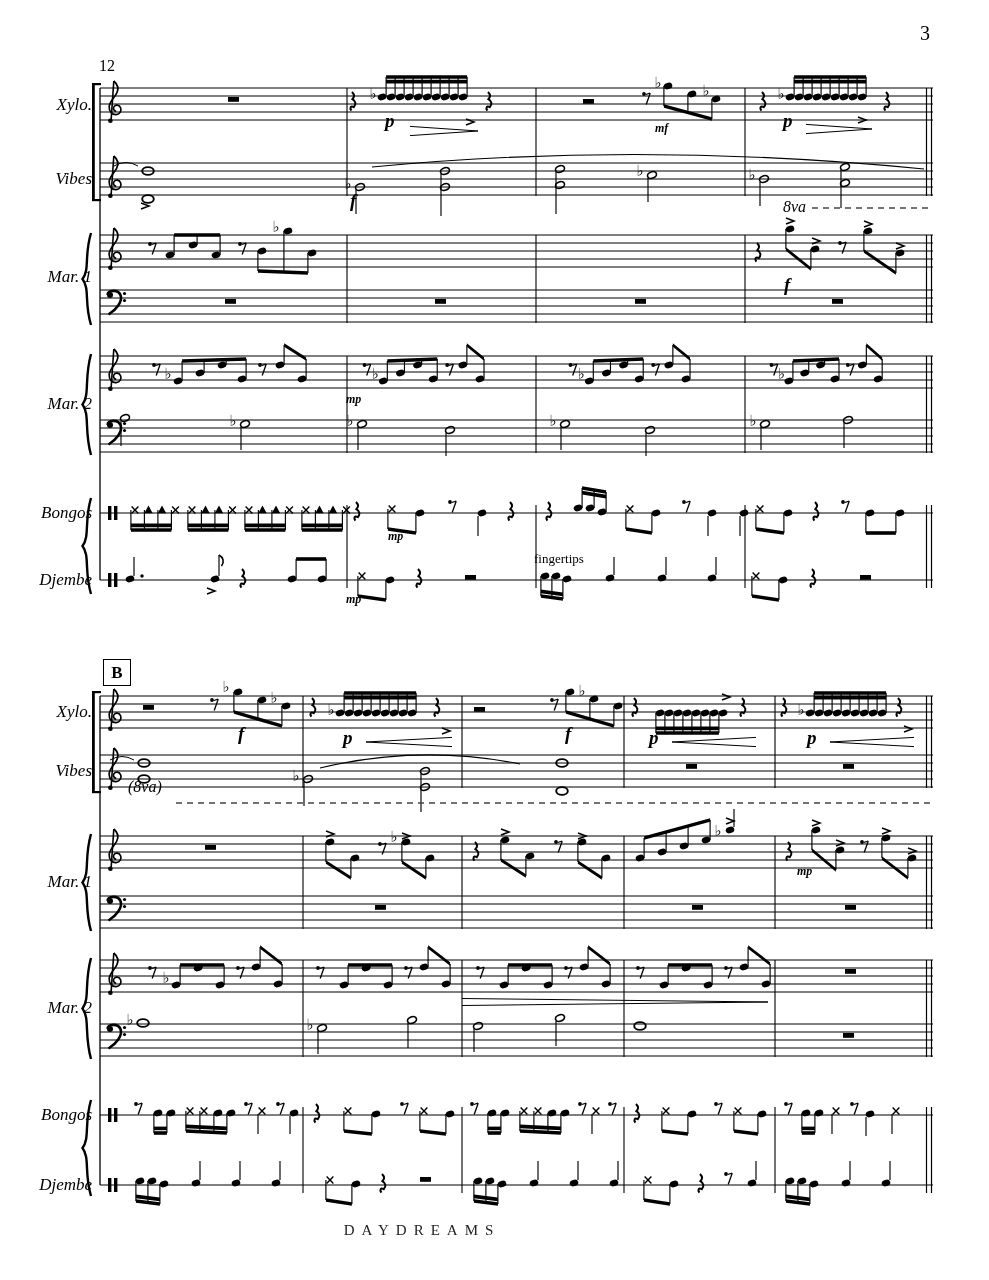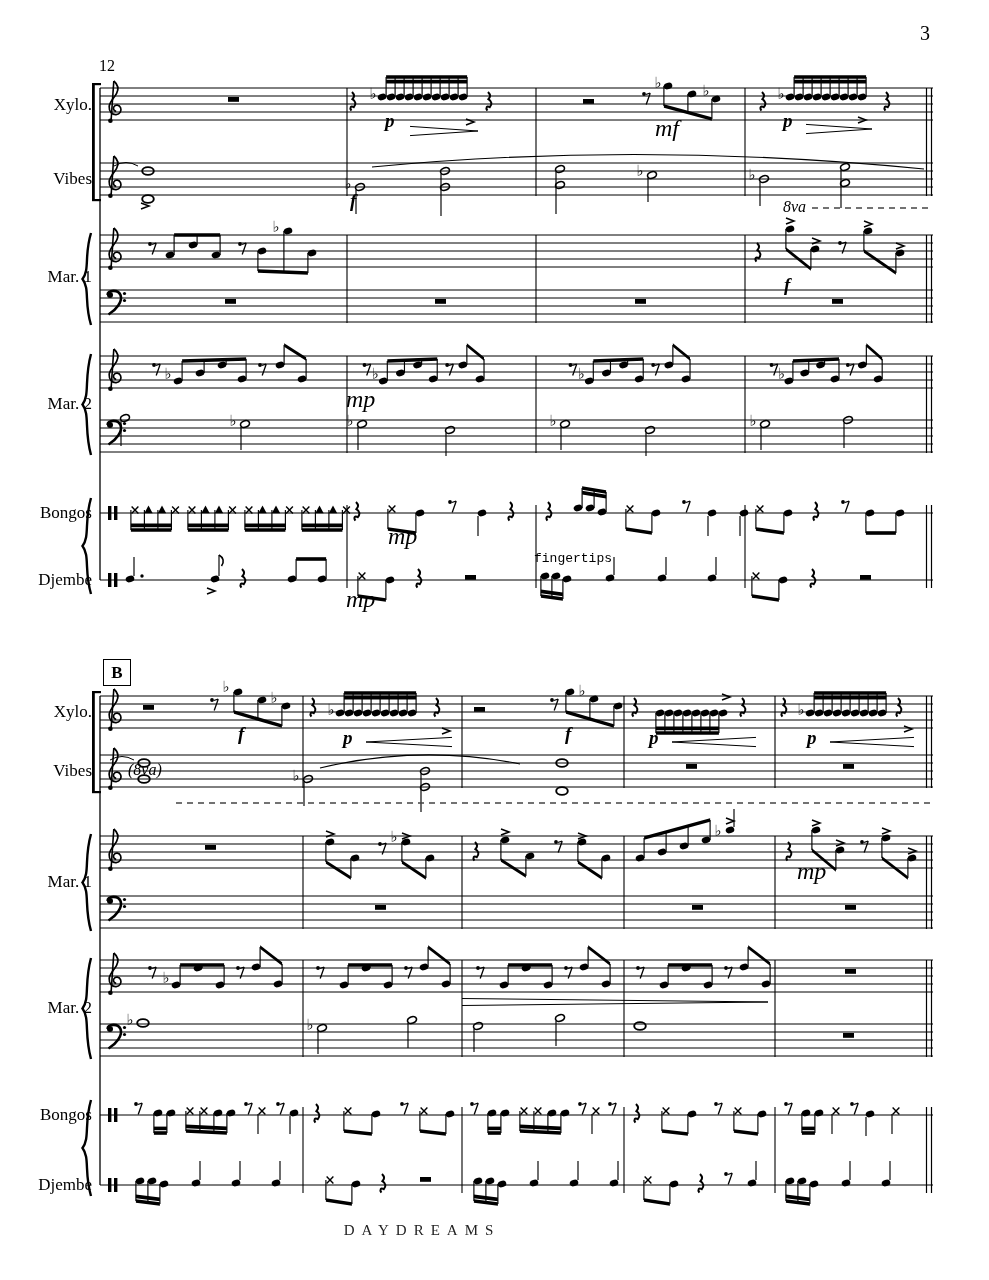--- a/index.html
+++ b/index.html
@@ -1,21 +1,21 @@
 <!DOCTYPE html>
 <html><head>
 <meta charset="utf-8">
 <style>
   html,body{margin:0;padding:0;background:#e8e8e8;}
   .page{position:relative;width:989px;height:1280px;background:#ffffff;font-family:"Liberation Serif",serif;color:#000;margin:0 auto;overflow:hidden;}
   #notation{position:absolute;left:0;top:0;}
-  .lab{position:absolute;left:5px;width:87px;text-align:right;font-size:17px;line-height:18px;}
+  .lab{position:absolute;left:5px;width:87px;text-align:right;font-size:17px;line-height:18px;font-style:italic;}
   .dyn{position:absolute;font-style:italic;font-weight:bold;font-size:19px;line-height:19px;}
-  .dyn2{position:absolute;font-style:italic;font-weight:normal;font-size:24px;line-height:18px;text-align:right;}
-  .small{position:absolute;font-size:13px;line-height:14px;font-family:Liberation Mono, monospace;}
+  .dyn2{position:absolute;font-style:italic;font-weight:bold;font-size:12px;line-height:18px;text-align:right;}
+  .small{position:absolute;font-size:13px;line-height:14px;}
   .ottava{position:absolute;font-style:italic;font-size:16px;line-height:14px;}
   .pageno{position:absolute;left:905px;top:22px;width:40px;text-align:center;font-size:20px;}
   .mno{position:absolute;left:99px;top:57px;font-size:16px;}
   .reh{position:absolute;left:103px;top:659px;width:26px;height:25px;border:1.5px solid #000;text-align:center;font-size:17px;line-height:25px;font-weight:bold;}
   .footer{position:absolute;left:0;top:1222px;width:844px;text-align:center;font-size:15px;letter-spacing:7px;color:#222;}
 </style>
 </head>
 <body>
 
 <div class="page">
@@ -1077,17 +1077,17 @@
   <div class="lab" style="top:873px">Mar. 1</div>
   <div class="lab" style="top:999px">Mar. 2</div>
   <div class="lab" style="top:1106px">Bongos</div>
   <div class="lab" style="top:1176px">Djembe</div>
 
   <div class="dyn" style="left:238px;top:724px">f</div>
   <div class="dyn" style="left:343px;top:728px">p</div>
   <div class="dyn" style="left:565px;top:724px">f</div>
   <div class="dyn" style="left:649px;top:728px">p</div>
   <div class="dyn" style="left:807px;top:728px">p</div>
-  <div class="ottava" style="left:128px;top:763px">(8va)</div>
+  <div class="ottava" style="left:128px;top:780px">(8va)</div>
   <div class="dyn2" style="left:797px;top:862px">mp</div>
 
   <div class="footer">DAYDREAMS</div>
 </div>
 
 </body></html>

